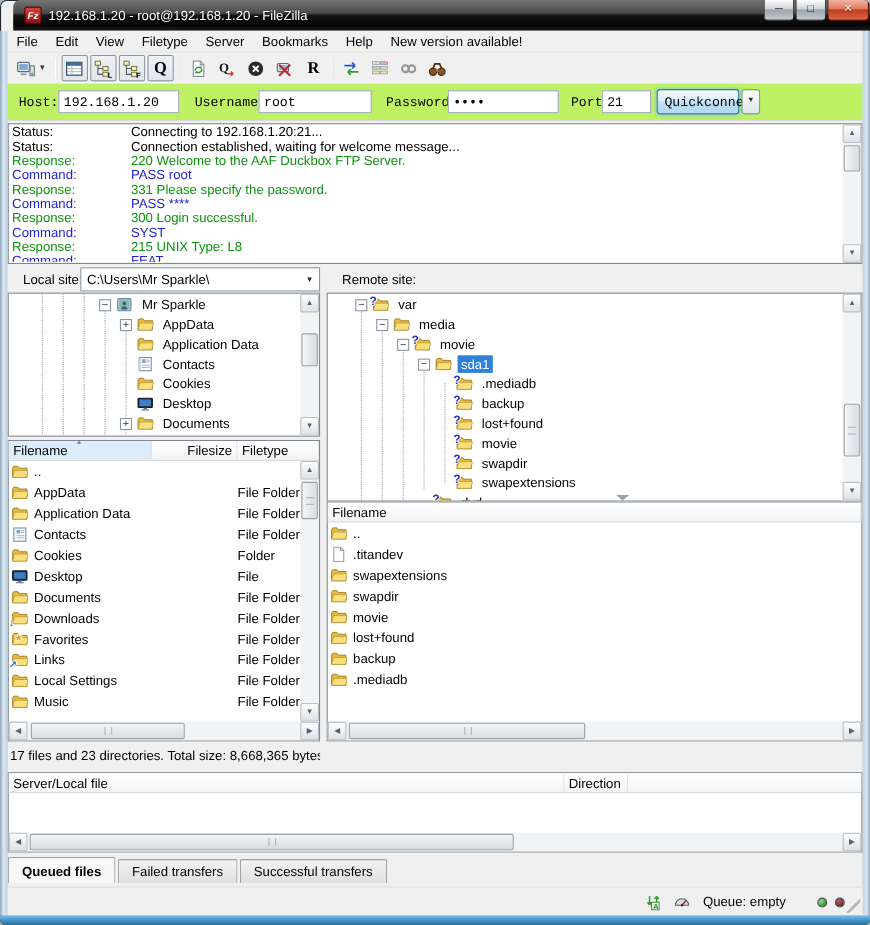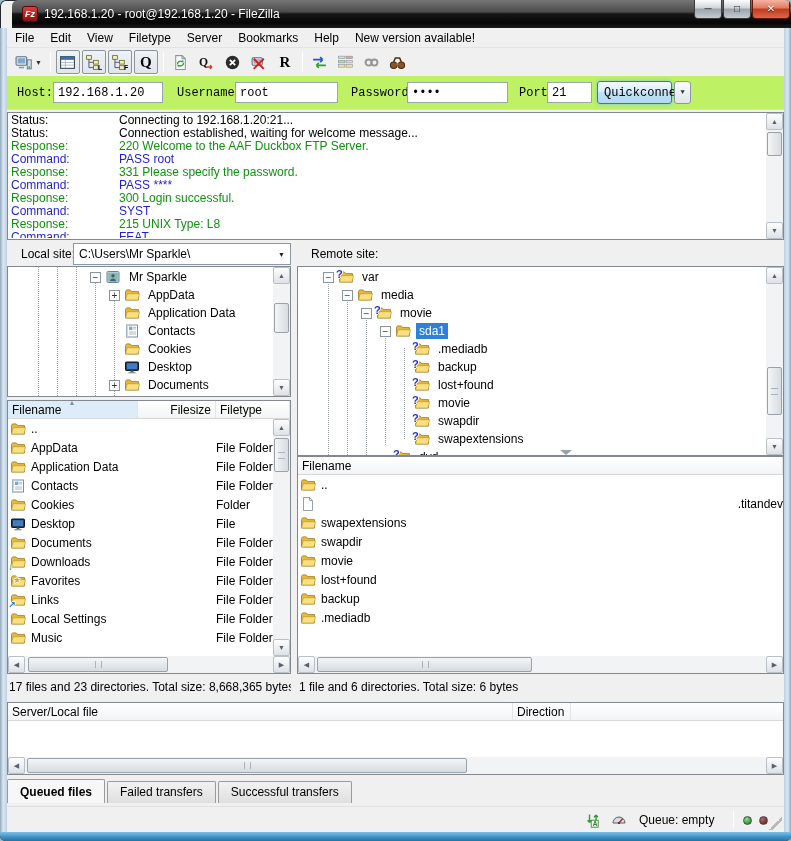--- a/index.html
+++ b/index.html
@@ -109,21 +109,21 @@
   .queuepanel{left:7px;top:702px;width:777px;height:73px;}
   .queue-rows{position:absolute;left:0;top:18px;right:0;bottom:17px;}
   
   .tabsrow{position:absolute;left:7px;top:778px;right:7px;height:25px;display:flex;align-items:flex-end;}
   .tab{height:22px;padding:3px 12px 0 12px;border:1px solid #9a9a9a;border-bottom:none;
     background:linear-gradient(#f2f2f2,#dfdfdf);margin-right:2px;border-radius:2px 2px 0 0;white-space:nowrap;}
   .tab.active{height:24px;background:#f7f7f7;font-weight:bold;padding-top:5px;}
   
   .statusbar{position:absolute;left:7px;right:7px;top:806px;height:26px;background:#f0f0f0;
     border-top:1px solid #e0e0e0;}
-  .sbar-item{position:absolute;top:5px;}
+  .sbar-item{position:absolute;top:5px;text-align:right;}
   .sbar-sep{position:absolute;top:4px;width:1px;height:17px;background:#cfcfcf;border-right:1px solid #fff;}
   .led{position:absolute;top:9px;width:9px;height:9px;border-radius:50%;border:1px solid #4a4a4a;}
   .grip{position:absolute;right:2px;bottom:2px;width:13px;height:13px;
     background:
      linear-gradient(135deg,transparent 0 50%,#b9b9b9 50% 62%,transparent 62% 100%);}
   
   .sbv{position:absolute;width:17px;background:#f2f3f5;}
   .sbh{position:absolute;height:17px;background:#f2f3f5;}
   .sb-btn{position:absolute;background:linear-gradient(#fdfdfd,#dde2e7);border:1px solid #b9bfc6;
     border-radius:2px;color:#55616d;font-size:7px;text-align:center;}
@@ -804,21 +804,21 @@
             <span class="ficon">
               <svg viewBox="0 0 16 16">
                 <path d="M1.5 13V4.4l1-1.5h3.7l1.3 1.7h7V13z" fill="#e9b93c" stroke="#98781f" stroke-width="0.8"></path>
                 <path d="M1.5 13l1.7-6.3h12.3L14.1 13z" fill="#fadf7e" stroke="#b2922f" stroke-width="0.6"></path>
               </svg>
             </span>
             <span>..</span>
           </span>
         </div>
         <div class="lrow">
-          <span class="c-name" style="flex: 1 1 0%; justify-content: space-between;">
+          <span class="c-name" style="flex: 1 1 0%;">
             <span class="ficon">
               <svg viewBox="0 0 16 16">
                 <path d="M3.5 1.5h6l3 3v10h-9z" fill="#fff" stroke="#98a0a8"></path>
                 <path d="M9.5 1.5v3h3" fill="none" stroke="#98a0a8"></path>
               </svg>
             </span>
             <span>.titandev</span>
           </span>
         </div>
         <div class="lrow">
@@ -889,21 +889,20 @@
         </div>
       </div>
     <div class="sbh" style="left:0;right:0;bottom:0">
       <div class="sb-btn" style="left:0">◀</div>
       <div class="sb-thumb grip-h" style="left:19px;width:215px"></div>
       <div class="sb-btn" style="right:0">▶</div>
     </div>
   </div>
 
   <div class="liststatus lstatus">17 files and 23 directories. Total size: 8,668,365 bytes</div>
-  <div class="liststatus rstatus">1 file and 6 directories. Total size: 6 bytes</div>
 
   <div class="panel queuepanel">
     <div class="lheader" id="queue-header">
         <div class="hcell" style="width: 505px;"><span>Server/Local file</span></div>
         <div class="hcell" style="width: 58px;"><span>Direction</span></div>
       </div>
     <div class="queue-rows"></div>
     <div class="sbh" style="left:0;right:0;bottom:0">
       <div class="sb-btn" style="left:0">◀</div>
       <div class="sb-thumb grip-h" style="left:19px;width:440px"></div>

